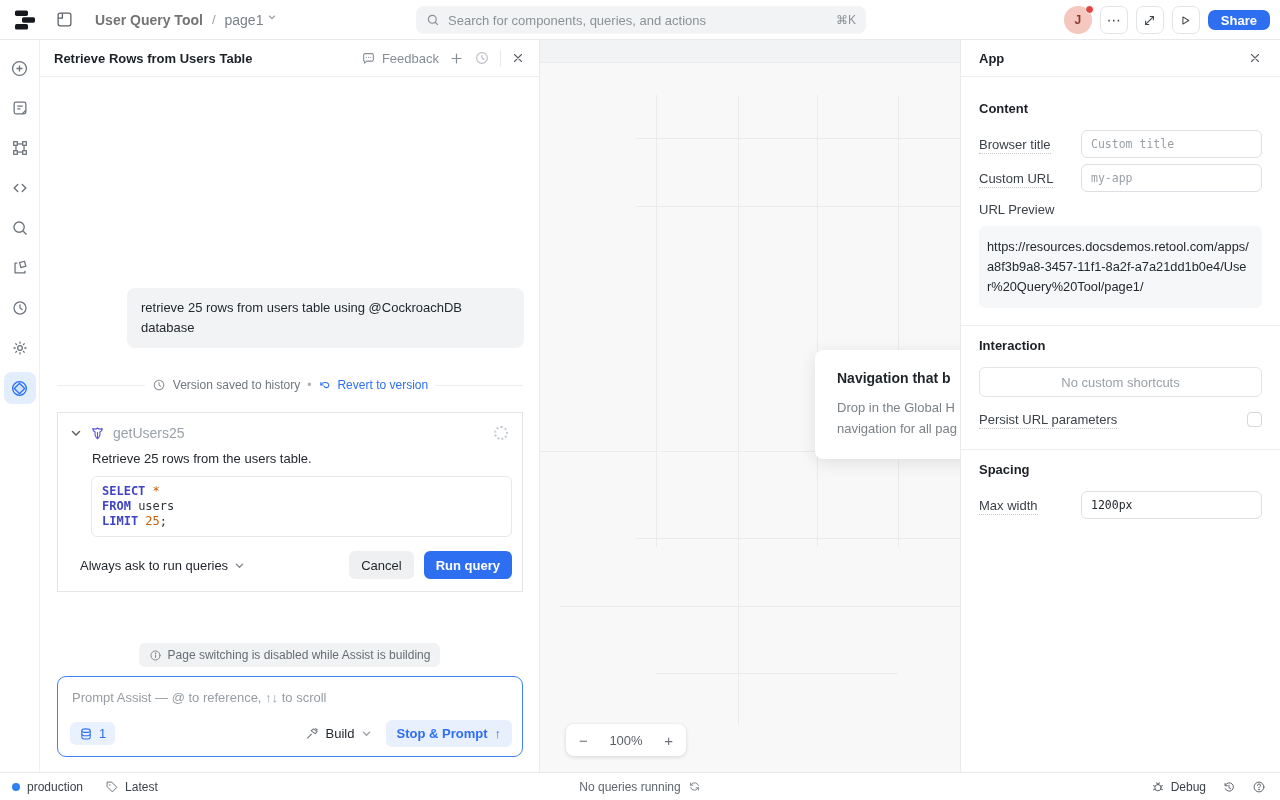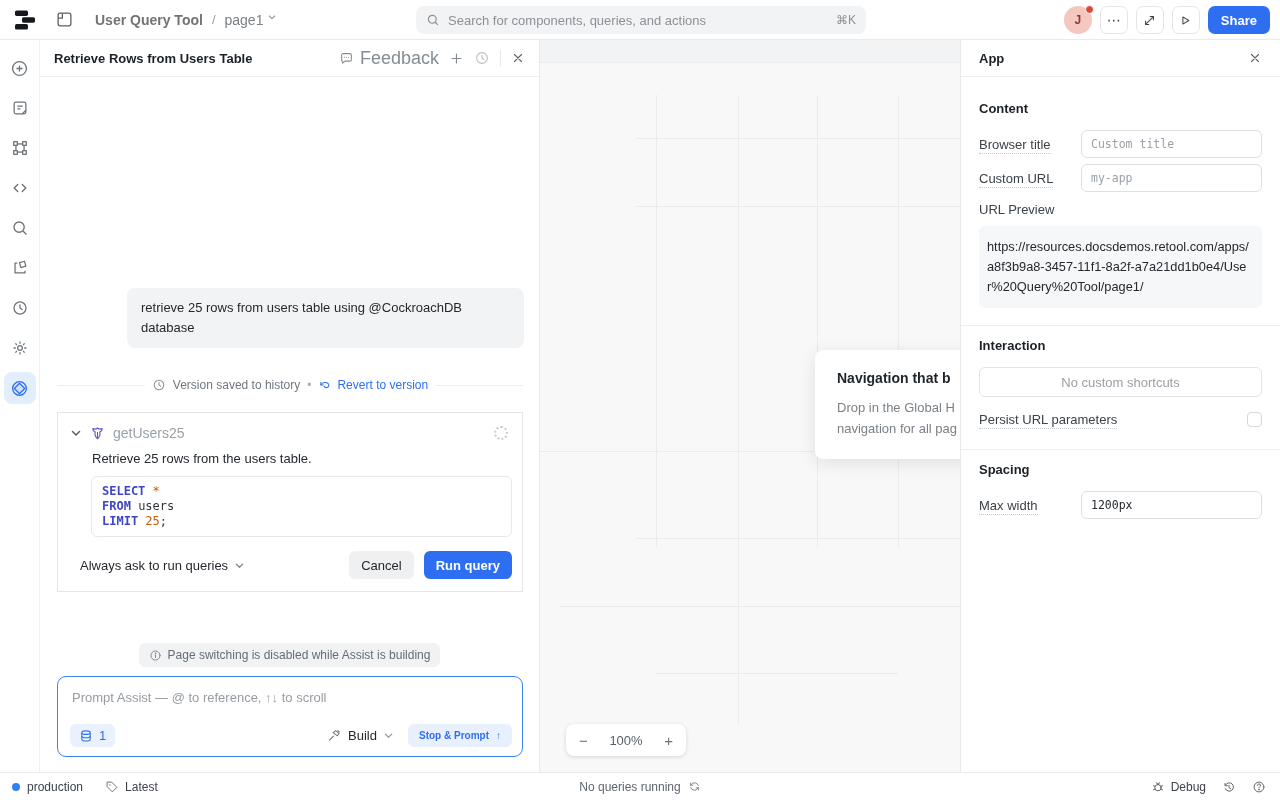--- a/index.html
+++ b/index.html
@@ -24,39 +24,39 @@
     border-radius:8px;display:flex;align-items:center;padding:0 10px;gap:8px;color:#8b9198;}
   .searchbox .ph{flex:1;font-size:13px;color:#8b9198;}
   .searchbox .kbd{font-size:12px;color:#8b9198;}
   .topbar-right{position:absolute;right:10px;top:6px;display:flex;align-items:center;gap:8px;}
   .avatar{width:28px;height:28px;border-radius:50%;background:#f5c8bf;color:#8e3b2f;font-weight:700;
     font-size:12px;display:flex;align-items:center;justify-content:center;position:relative;cursor:pointer;}
   .avatar .dot{position:absolute;top:-1px;right:-2px;width:9px;height:9px;border-radius:50%;
     background:#e0443e;border:1.5px solid #fff;}
   .tb-btn{width:28px;height:28px;border:1px solid #e3e5e8;border-radius:7px;background:#fff;
     display:flex;align-items:center;justify-content:center;color:#3c4349;cursor:pointer;font-size:14px;}
-  .share-btn{height:28px;padding:0 13px;border:none;border-radius:7px;background:#2e6ff2;color:#fff;
+  .share-btn{height:20px;padding:0 13px;border:none;border-radius:7px;background:#2e6ff2;color:#fff;
     font-size:13px;font-weight:600;cursor:pointer;font-family:inherit;}
 
   
   .rail{position:absolute;top:40px;left:0;width:40px;height:732px;background:#fff;
     border-right:1px solid #eef0f2;display:flex;flex-direction:column;align-items:center;
     padding-top:12px;gap:8px;z-index:20;}
   .rail-item{width:32px;height:32px;border-radius:8px;display:flex;align-items:center;
     justify-content:center;color:#6c737a;cursor:pointer;}
   .rail-item.active{background:#e3eefc;color:#2e6ff2;}
 
   
   .assist{position:absolute;top:40px;left:40px;width:500px;height:732px;background:#fff;
     border-right:1px solid #e8eaec;z-index:20;}
   .assist-head{height:37px;border-bottom:1px solid #eceef0;display:flex;align-items:center;
     padding:0 14px;}
   .assist-title{font-weight:700;font-size:13px;color:#1c2127;flex:1;}
   .assist-head-actions{display:flex;align-items:center;gap:10px;color:#858c93;}
-  .feedback{display:flex;align-items:center;gap:6px;font-size:18px;color:#858c93;cursor:pointer;}
+  .feedback{display:flex;align-items:center;gap:6px;font-size:13px;color:#858c93;cursor:pointer;}
   .head-divider{width:1px;height:16px;background:#e5e7ea;}
   .msg-bubble{position:absolute;left:87px;top:248px;width:397px;background:#f2f3f5;border-radius:8px;
     padding:10px 14px;font-size:13px;line-height:20px;color:#24292f;}
   .version-row{position:absolute;left:17px;top:338px;width:466px;display:flex;align-items:center;
     gap:7px;font-size:12px;color:#70777e;}
   .version-row .line{flex:1;height:1px;background:#eceef0;}
   .version-row .sep{color:#aab0b6;}
   .revert-link{color:#2e6ff2;display:flex;align-items:center;gap:5px;cursor:pointer;}
   .query-card{position:absolute;left:17px;top:372px;width:466px;border:1px solid #e3e5e8;
     border-radius:0;background:#fff;}
@@ -79,21 +79,21 @@
     padding:5px 10px;font-size:12px;color:#666d74;}
   .prompt-box{position:absolute;left:17px;top:636px;width:466px;height:81px;border:1.5px solid #3d83f6;
     border-radius:9px;background:#fff;}
   .prompt-ph{padding:13px 14px 0;font-size:13px;color:#969ca3;}
   .prompt-foot{position:absolute;left:12px;right:10px;bottom:9px;display:flex;align-items:center;}
   .ctx-badge{display:flex;align-items:center;gap:6px;background:#e8f1fd;border-radius:6px;
     padding:4px 9px;color:#2e6ff2;font-size:13px;cursor:pointer;}
   .prompt-foot .spacer{flex:1;}
   .build-ctl{display:flex;align-items:center;gap:6px;font-size:13px;color:#24292f;cursor:pointer;margin-right:14px;}
   .stop-btn{display:flex;align-items:center;gap:7px;background:#e8effd;border:none;border-radius:6px;
-    padding:6px 11px;color:#2e6ff2;font-size:10px;font-weight:600;cursor:pointer;font-family:inherit;}
+    padding:6px 11px;color:#2e6ff2;font-size:13px;font-weight:600;cursor:pointer;font-family:inherit;}
 
   
   .canvas{position:absolute;top:40px;left:540px;width:420px;height:732px;background:#f2f3f4;
     overflow:hidden;z-index:10;}
   .canvas-page{position:absolute;top:22px;left:0;right:0;bottom:0;background:#f8f8f9;
     border-top:1px solid #ebecee;}
   .gline{position:absolute;background:#e9ebed;}
   .popover{position:absolute;left:275px;top:310px;width:300px;background:#fff;border-radius:8px;
     box-shadow:0 4px 18px rgba(0,0,0,.10);padding:20px 22px;}
   .popover h4{font-size:14px;font-weight:700;color:#1f2429;margin-bottom:11px;white-space:nowrap;}

